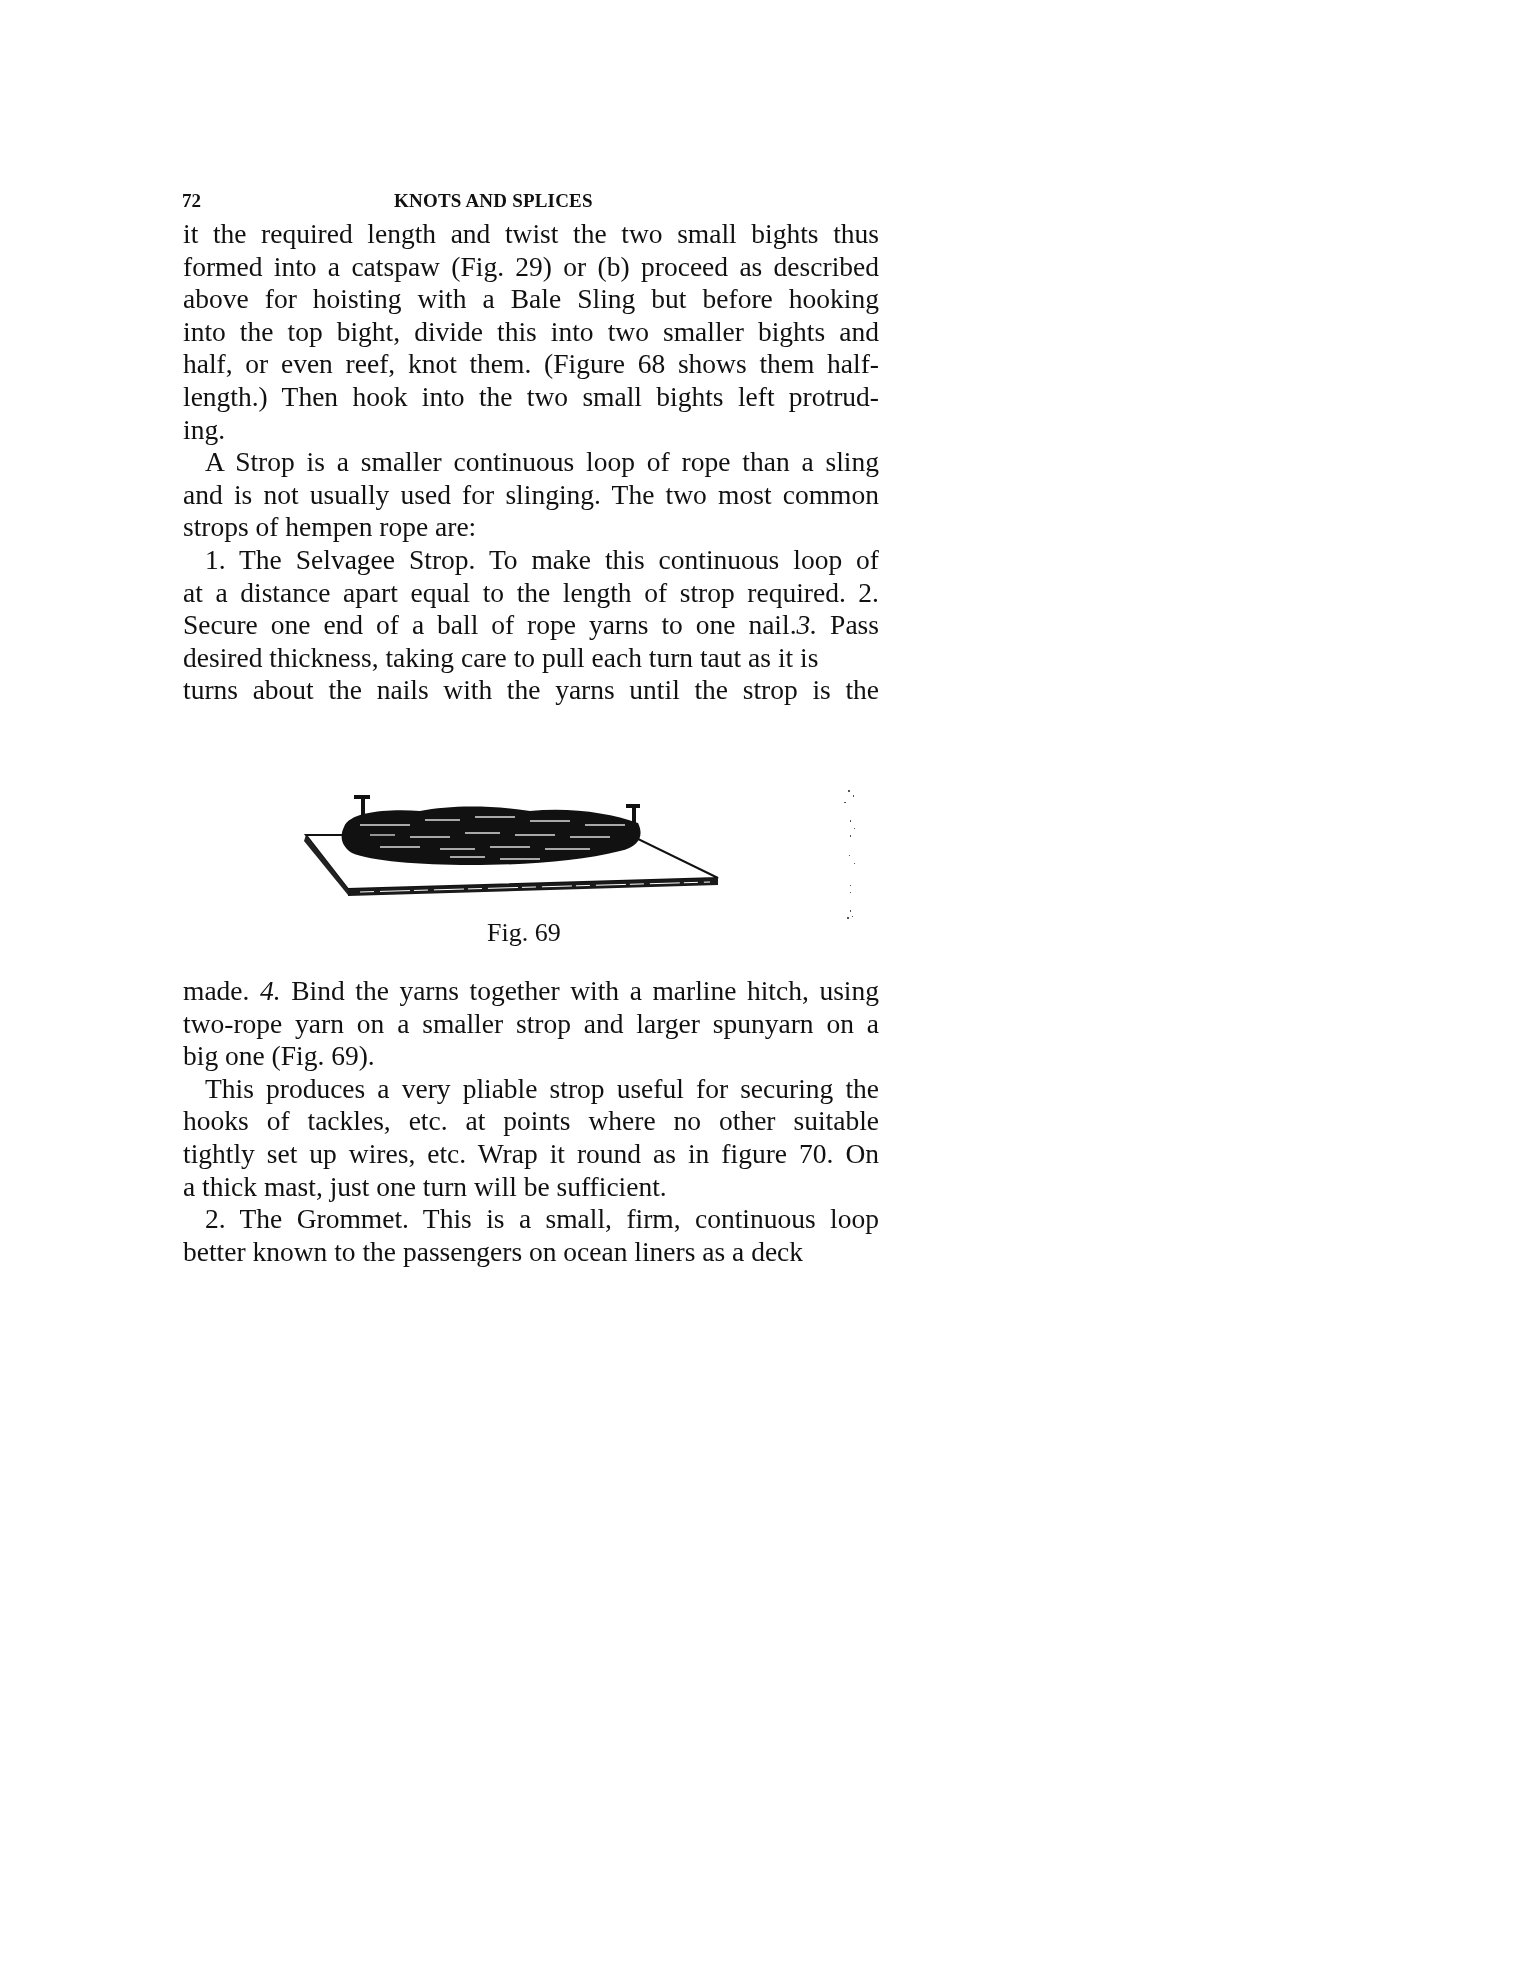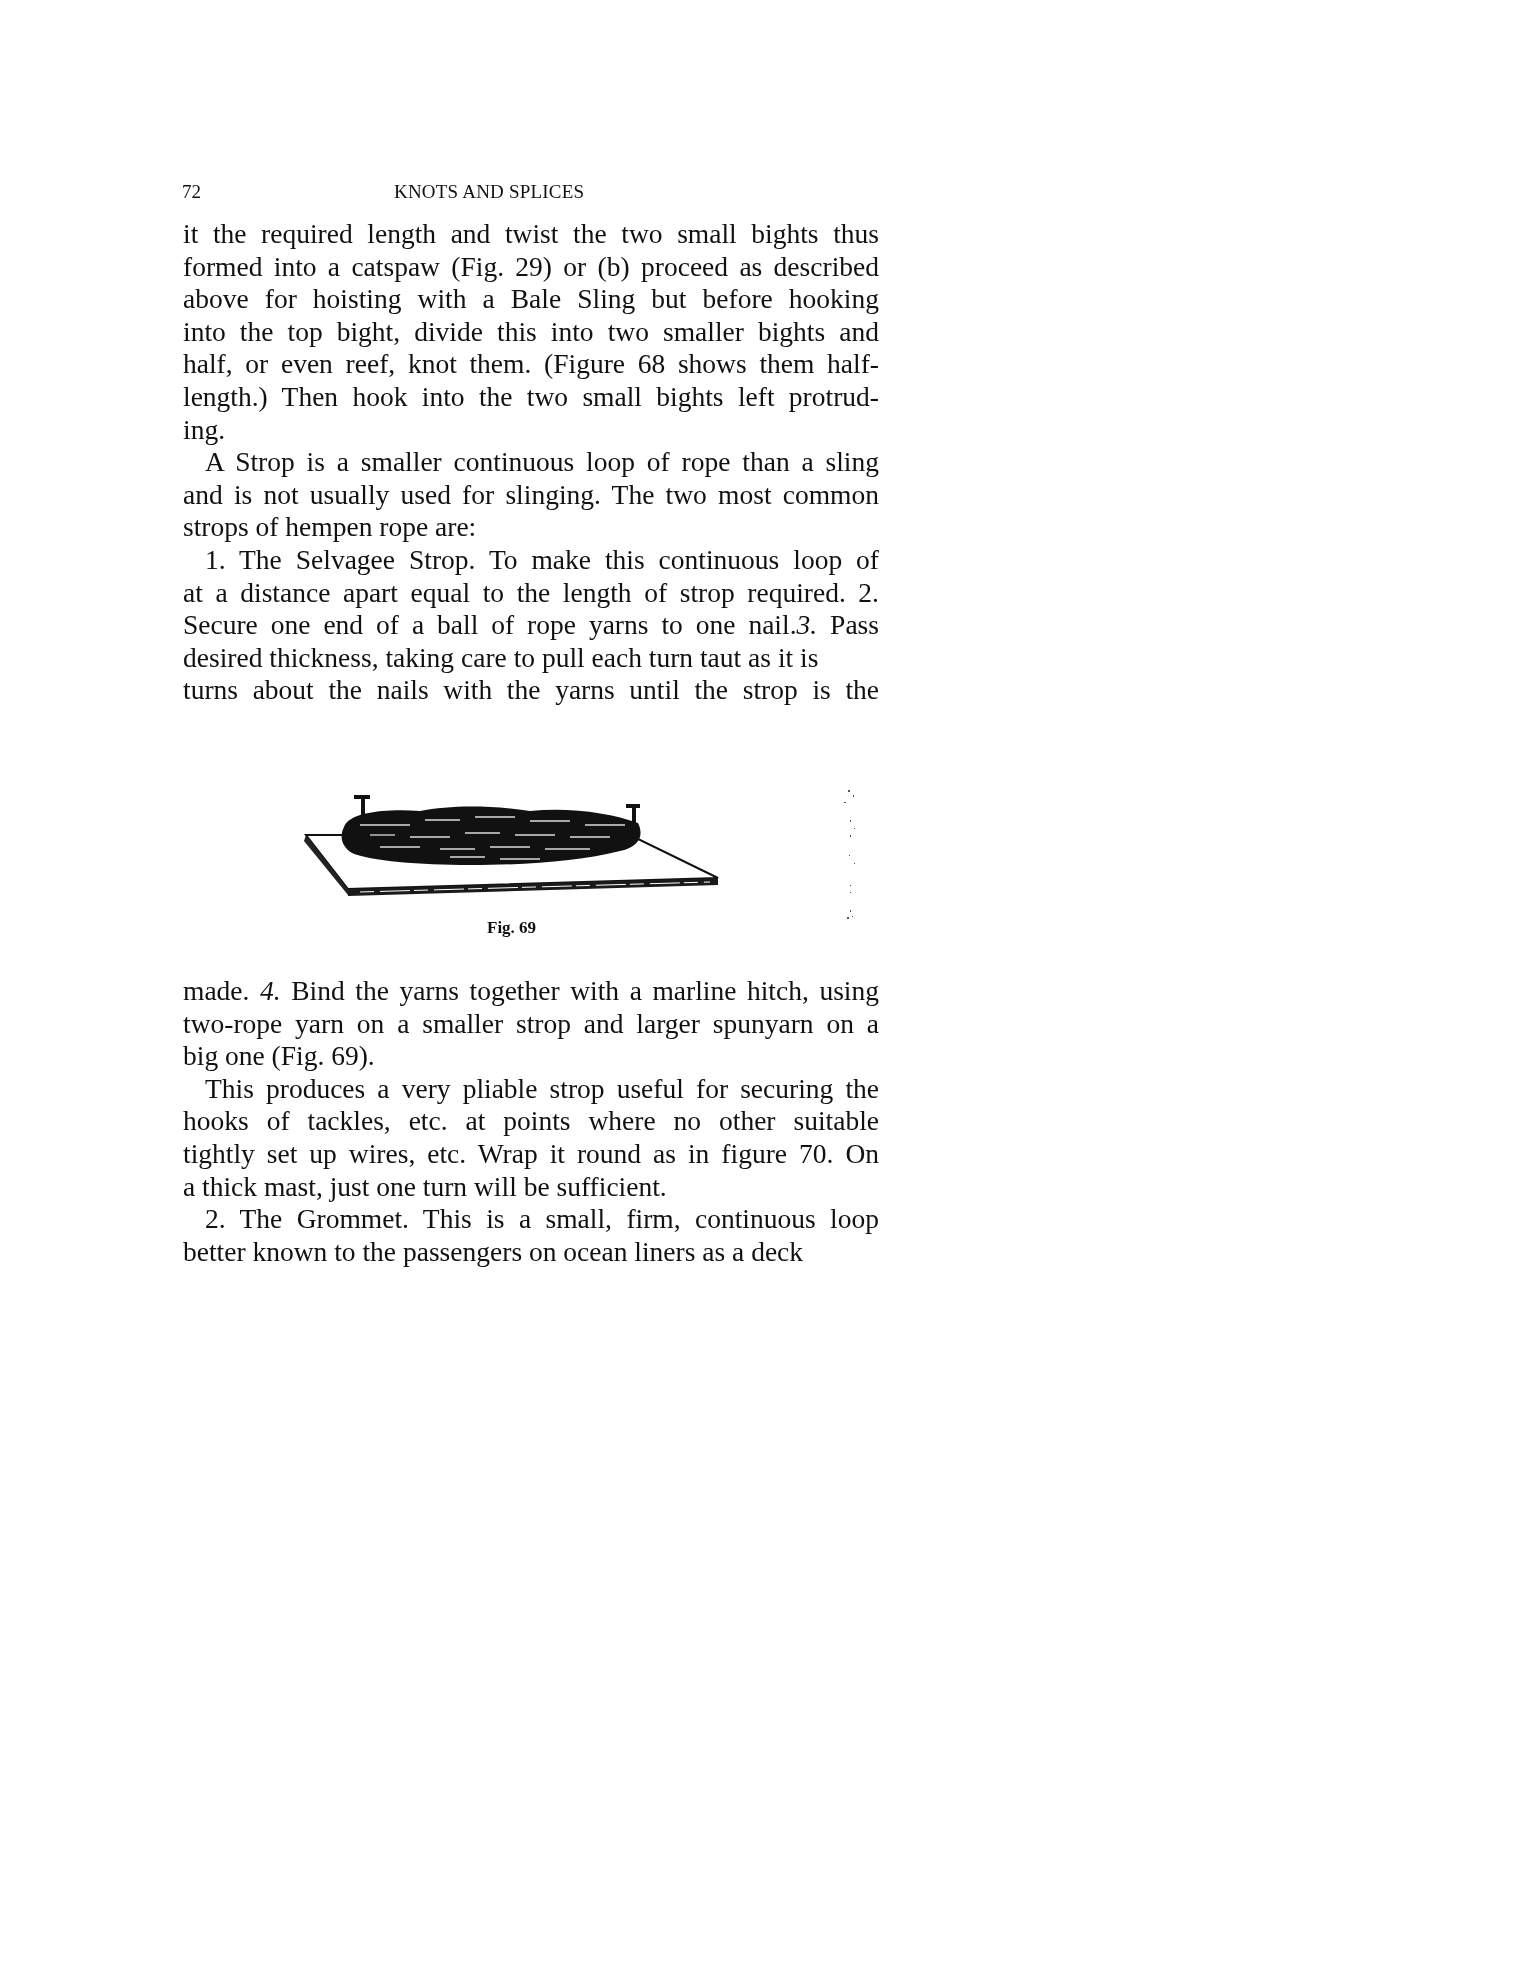--- a/index.html
+++ b/index.html
@@ -16,24 +16,24 @@
       color: #111111;
     }
     .page {
       position: absolute;
       left: 0; top: 0;
       width: 1530px; height: 1980px;
     }
     .running-head {
       position: absolute;
       left: 182px;
-      top: 181px;
+      top: 190px;
       width: 700px;
       height: 24px;
-      font-weight: normal;
+      font-weight: bold;
       font-size: 19px;
     }
     .running-head .folio {
       position: absolute;
       left: 0;
       top: 0;
     }
     .running-head .title {
       position: absolute;
       left: 212px;
@@ -64,22 +64,22 @@
       left: 300px;
       top: 775px;
       width: 440px;
       height: 145px;
     }
     .figure svg { display: block; }
     .caption {
       position: absolute;
       left: 487px;
       top: 918px;
-      font-weight: bold;
-      font-size: 17px;
+      font-weight: normal;
+      font-size: 26px;
     }
     .specks {
       position: absolute;
       left: 840px;
       top: 780px;
       width: 30px;
       height: 150px;
     }
   </style>
 </head>

